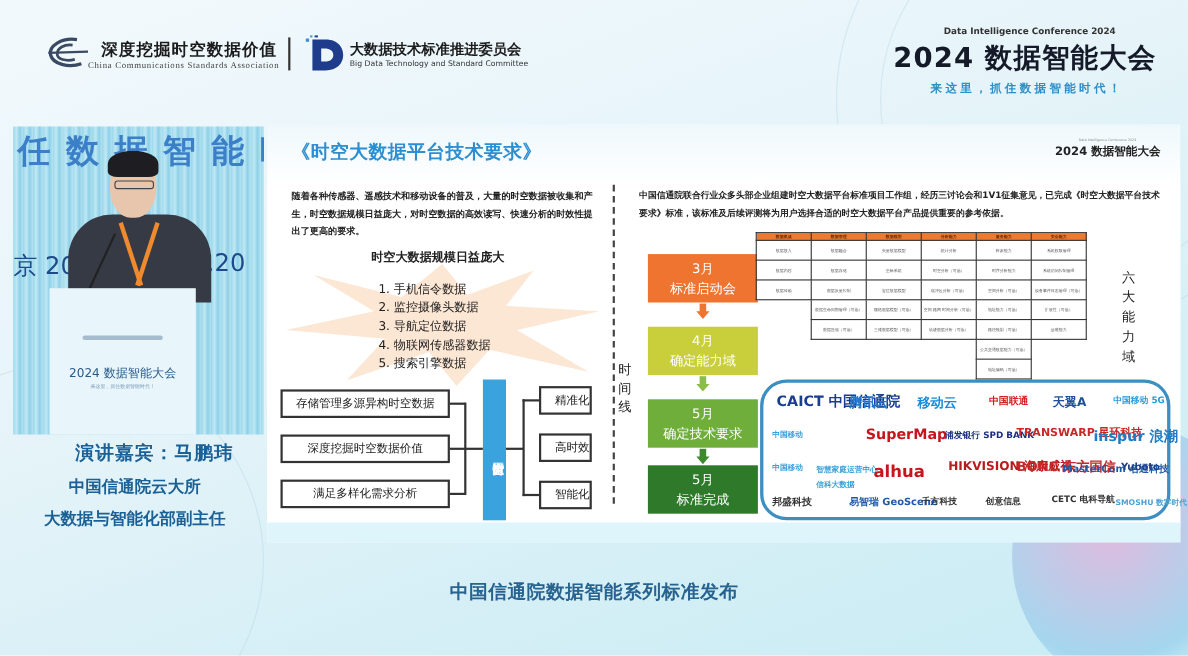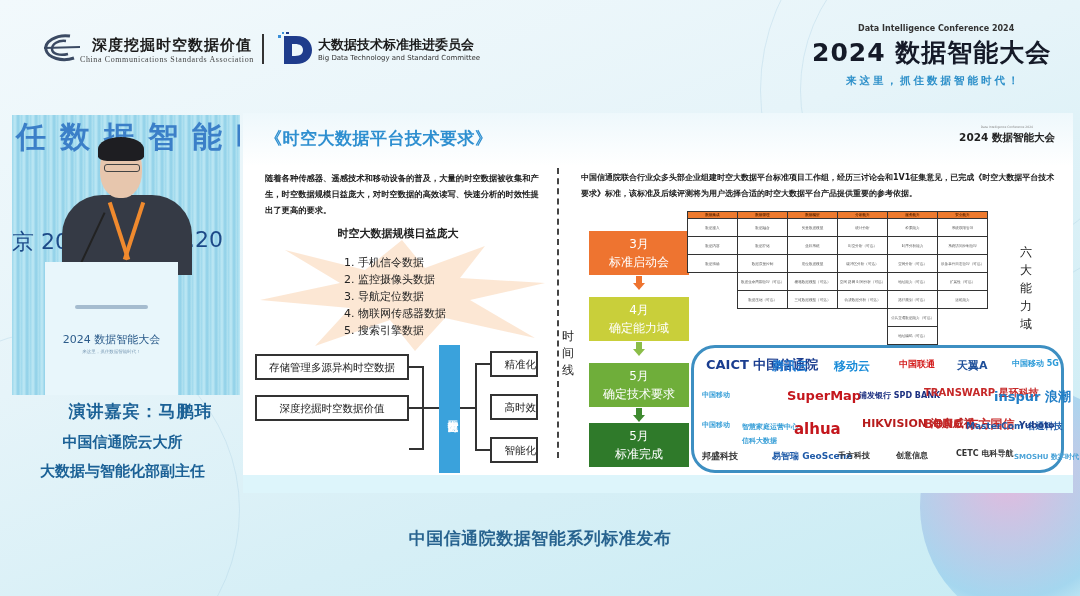--- a/index.html
+++ b/index.html
@@ -163,20 +163,21 @@
   <div class="scale-list">
     <div>1. 手机信令数据</div>
     <div>2. 监控摄像头数据</div>
     <div>3. 导航定位数据</div>
     <div>4. 物联网传感器数据</div>
     <div>5. 搜索引擎数据</div>
   </div>
 
   <div class="need-box" style="top:241px;">存储管理多源异构时空数据</div>
   <div class="need-box" style="top:282px;">深度挖掘时空数据价值</div>
+  <div class="need-box" style="top:323px;">满足多样化需求分析</div>
   <div class="line" style="left:166px;top:253px;width:14px;height:2px;"></div>
   <div class="line" style="left:166px;top:294px;width:30px;height:2px;"></div>
   <div class="line" style="left:166px;top:335px;width:14px;height:2px;"></div>
   <div class="line" style="left:179px;top:253px;width:2px;height:84px;"></div>
   <div class="platform-box" style="writing-mode:vertical-rl;">时空大数据平台</div>
   <div class="line" style="left:217px;top:294px;width:16px;height:2px;"></div>
   <div class="line" style="left:232px;top:250px;width:2px;height:88px;"></div>
   <div class="line" style="left:232px;top:250px;width:15px;height:2px;"></div>
   <div class="line" style="left:232px;top:336px;width:15px;height:2px;"></div>
   <div class="trait-box" style="top:238px;">精准化</div>

